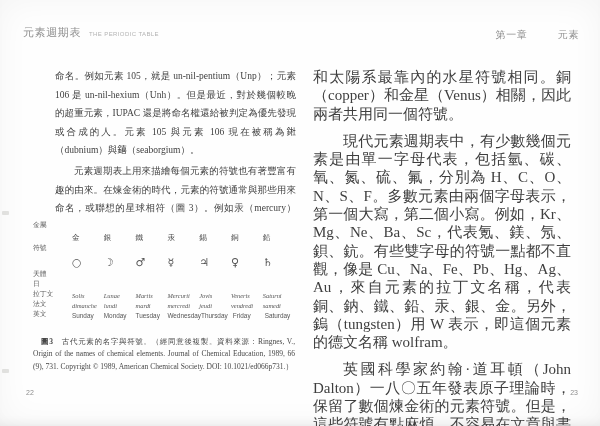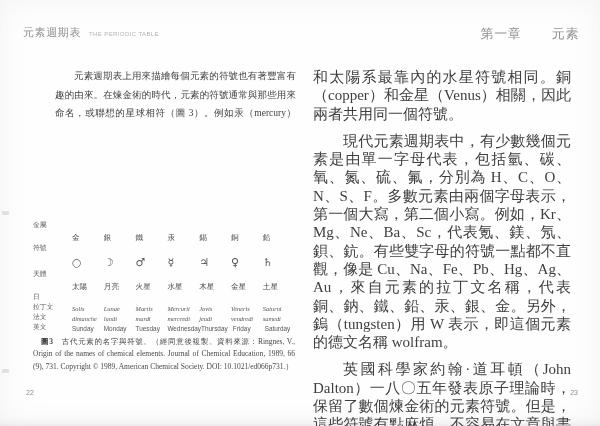--- a/index.html
+++ b/index.html
@@ -4,27 +4,27 @@
 <style>
   html,body{margin:0;padding:0;background:#f2f2f0;}
   .photo{position:relative;width:600px;height:426px;background:#fefefe;overflow:hidden;
          box-shadow:inset 0 0 34px rgba(0,0,0,.045), inset 0 -8px 14px -10px rgba(0,0,0,.12);
          font-family:"Liberation Serif","DejaVu Serif",serif;color:#3e3e3e;}
   
   .head-left{position:absolute;left:23px;top:22px;white-space:nowrap;}
   .head-left .cjk{font-size:11px;color:#8f8f8f;letter-spacing:.6px;font-family:Liberation Sans, sans-serif;}
   .head-left .en{font-size:6px;color:#b3b3b3;letter-spacing:.4px;margin-left:4px;font-family:"Liberation Sans","DejaVu Sans",sans-serif;}
   .head-right{position:absolute;right:21px;top:24px;white-space:nowrap;font-family:"Liberation Sans","DejaVu Sans",sans-serif;}
-  .head-right span{font-size:13px;color:#8f8f8f;letter-spacing:.6px;}
+  .head-right span{font-size:10px;color:#8f8f8f;letter-spacing:.6px;}
   .head-right .sec{margin-left:26px;}
   
   .left-body{position:absolute;left:55px;top:67px;width:241px;font-size:9.5px;line-height:18.6px;text-align:justify;}
   .right-body{position:absolute;left:313px;top:68px;width:258px;font-size:15px;line-height:18.3px;text-align:justify;}
   p.para{margin:0;padding:0;}
-  #left-paragraphs p + p{margin-top:9px;}
+  #left-paragraphs p + p{margin-top:2px;}
   #right-paragraphs p + p{margin-top:9px;}
   p.indent{text-indent:2em;}
   p.cont{text-align-last:justify;}
   
   .fig-table{position:absolute;left:33px;top:220px;width:264px;font-family:"Liberation Sans","DejaVu Sans",sans-serif;color:#4a4a4a;}
   .frow{display:flex;align-items:flex-end;}
   .flbl{flex:0 0 39px;font-size:6.8px;color:#5a5a5a;white-space:nowrap;}
   .fcell{flex:0 0 31.8px;white-space:nowrap;overflow:visible;}
   .frow.lblrow{height:10px;}
   .frow.cjk{height:13px;}  .frow.cjk .fcell{font-size:7.6px;}
@@ -51,20 +51,21 @@
   <div class="head-left">
     <span class="cjk">元素週期表</span>
     <span class="en">THE PERIODIC TABLE</span>
   </div>
   <div class="head-right">
     <span class="chap">第一章</span>
     <span class="sec">元素</span>
   </div>
 
   <div class="left-body" id="left-paragraphs">
+      <p class="para">命名。例如元素 105，就是 un-nil-pentium（Unp）；元素 106 是 un-nil-hexium（Unh）。但是最近，對於幾個較晚的超重元素，IUPAC 還是將命名權還給被判定為優先發現或合成的人。元素 105 與元素 106 現在被稱為𨧀（dubnium）與𨭎（seaborgium）。</p>
       <p class="para indent cont">元素週期表上用來描繪每個元素的符號也有著豐富有趣的由來。在煉金術的時代，元素的符號通常與那些用來命名，或聯想的星球相符（圖 3）。例如汞（mercury）</p>
     </div>
 
   <div class="fig-table" id="fig-table">
       <div class="frow lblrow">
         <span class="flbl">金屬</span>
       </div>
       <div class="frow cjk">
         <span class="flbl"></span>
         <span class="fcell">金</span>
@@ -83,30 +84,20 @@
         <span class="fcell">○</span>
         <span class="fcell">☽</span>
         <span class="fcell">♂</span>
         <span class="fcell">☿</span>
         <span class="fcell">♃</span>
         <span class="fcell">♀</span>
         <span class="fcell">♄</span>
       </div>
       <div class="frow lblrow">
         <span class="flbl">天體</span>
-      </div>
-      <div class="frow cjk">
-        <span class="flbl"></span>
-        <span class="fcell">太陽</span>
-        <span class="fcell">月亮</span>
-        <span class="fcell">火星</span>
-        <span class="fcell">水星</span>
-        <span class="fcell">木星</span>
-        <span class="fcell">金星</span>
-        <span class="fcell">土星</span>
       </div>
       <div class="frow lblrow">
         <span class="flbl">日</span>
       </div>
       <div class="frow lat italic">
         <span class="flbl">拉丁文</span>
         <span class="fcell">Solis</span>
         <span class="fcell">Lunae</span>
         <span class="fcell">Martis</span>
         <span class="fcell">Mercurii</span>

